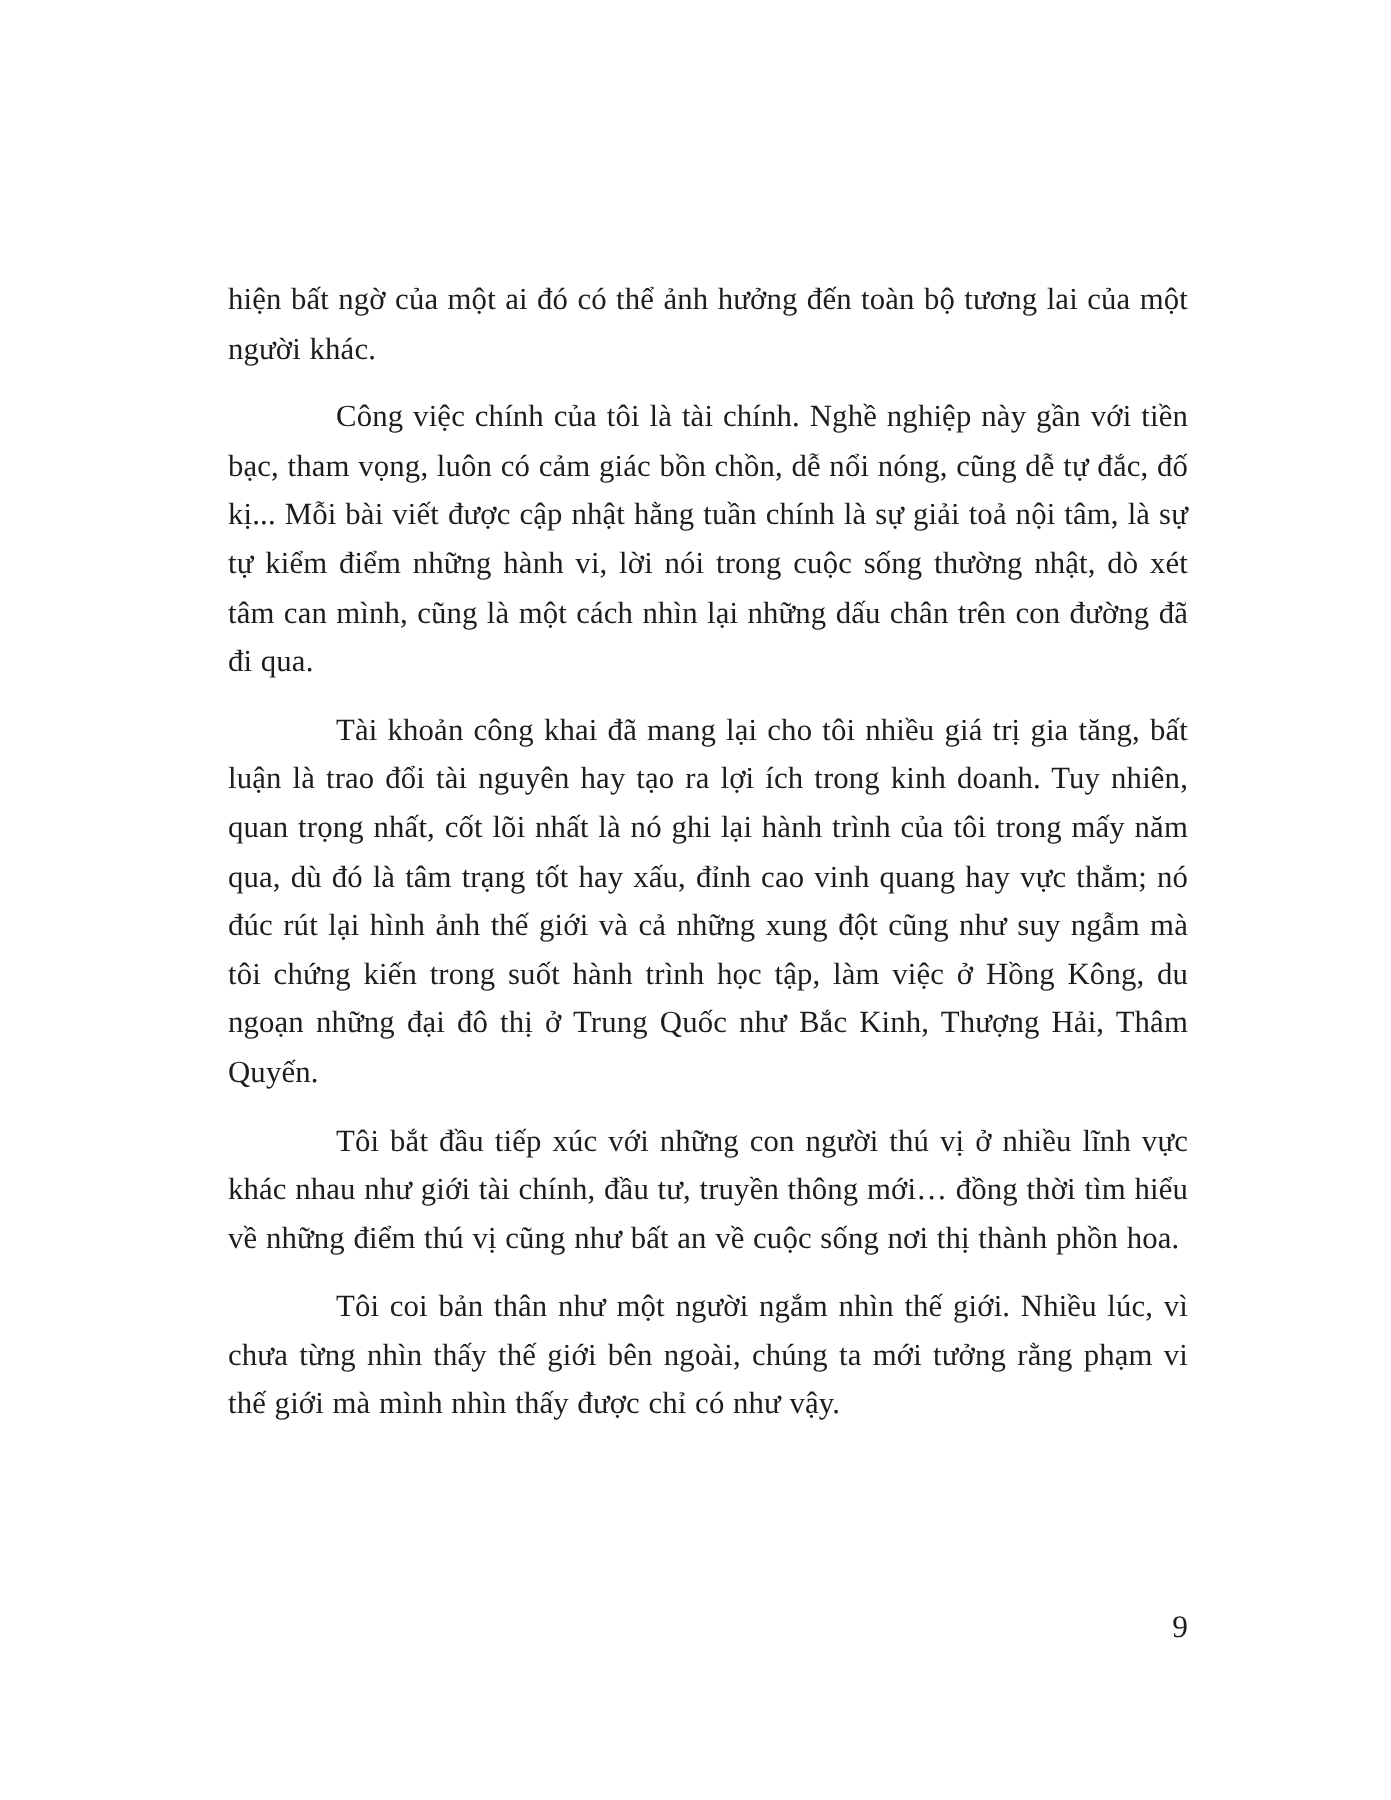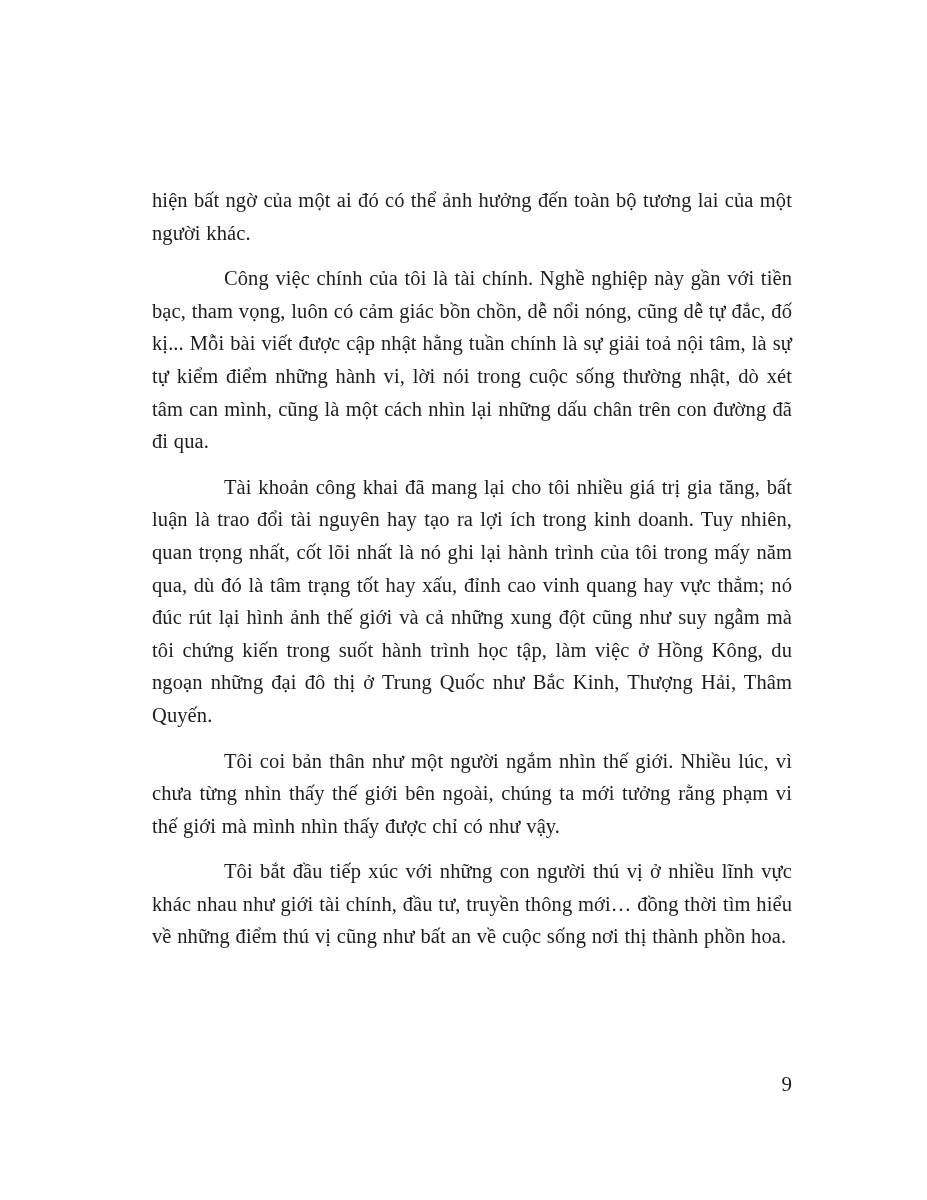--- a/index.html
+++ b/index.html
@@ -45,17 +45,17 @@
   }
 </style>
 </head>
 <body>
 
 <div class="page" style="--text-color: #1d1d1b; --page-bg: #ffffff;">
   <div class="text-block">
     <p class="continuation">hiện bất ngờ của một ai đó có thể ảnh hưởng đến toàn bộ tương lai của một người khác.</p>
     <p>Công việc chính của tôi là tài chính. Nghề nghiệp này gần với tiền bạc, tham vọng, luôn có cảm giác bồn chồn, dễ nổi nóng, cũng dễ tự đắc, đố kị... Mỗi bài viết được cập nhật hằng tuần chính là sự giải toả nội tâm, là sự tự kiểm điểm những hành vi, lời nói trong cuộc sống thường nhật, dò xét tâm can mình, cũng là một cách nhìn lại những dấu chân trên con đường đã đi qua.</p>
     <p>Tài khoản công khai đã mang lại cho tôi nhiều giá trị gia tăng, bất luận là trao đổi tài nguyên hay tạo ra lợi ích trong kinh doanh. Tuy nhiên, quan trọng nhất, cốt lõi nhất là nó ghi lại hành trình của tôi trong mấy năm qua, dù đó là tâm trạng tốt hay xấu, đỉnh cao vinh quang hay vực thẳm; nó đúc rút lại hình ảnh thế giới và cả những xung đột cũng như suy ngẫm mà tôi chứng kiến trong suốt hành trình học tập, làm việc ở Hồng Kông, du ngoạn những đại đô thị ở Trung Quốc như Bắc Kinh, Thượng Hải, Thâm Quyến.</p>
+    <p>Tôi bắt đầu tiếp xúc với những con người thú vị ở nhiều lĩnh vực khác nhau như giới tài chính, đầu tư, truyền thông mới… đồng thời tìm hiểu về những điểm thú vị cũng như bất an về cuộc sống nơi thị thành phồn hoa.</p>
     <p>Tôi coi bản thân như một người ngắm nhìn thế giới. Nhiều lúc, vì chưa từng nhìn thấy thế giới bên ngoài, chúng ta mới tưởng rằng phạm vi thế giới mà mình nhìn thấy được chỉ có như vậy.</p>
-    <p>Tôi bắt đầu tiếp xúc với những con người thú vị ở nhiều lĩnh vực khác nhau như giới tài chính, đầu tư, truyền thông mới… đồng thời tìm hiểu về những điểm thú vị cũng như bất an về cuộc sống nơi thị thành phồn hoa.</p>
   </div>
   <div class="page-number">9</div>
 </div>
 
 </body></html>

